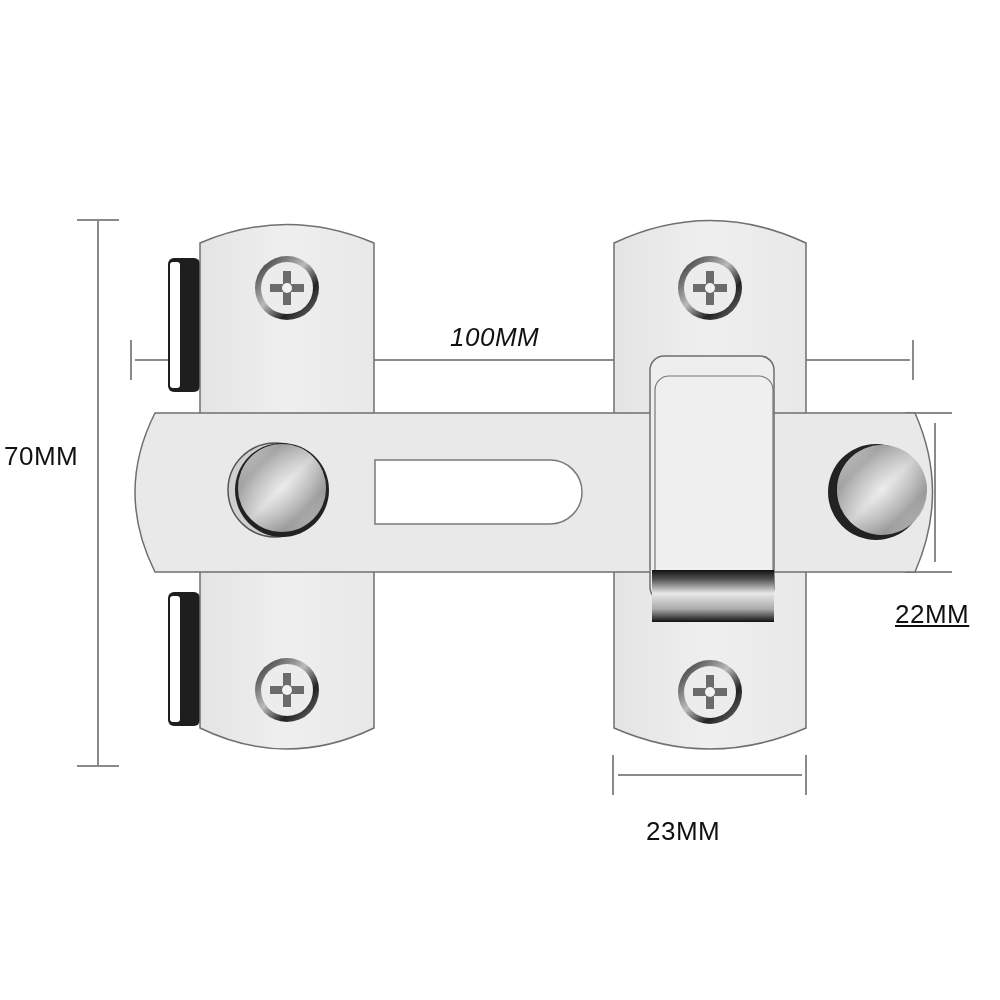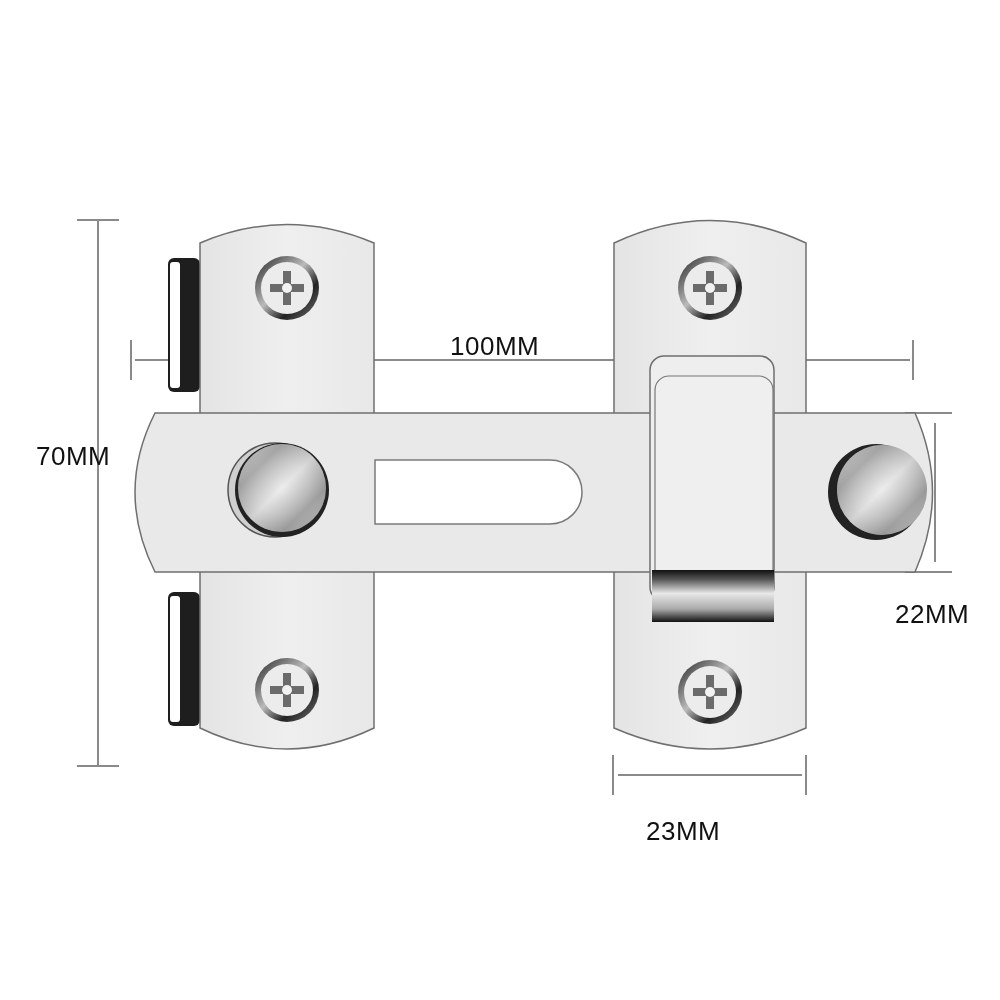--- a/index.html
+++ b/index.html
@@ -122,16 +122,16 @@
     <circle cx="282" cy="488" r="44" fill="url(#brushed)"></circle>
     <circle cx="282" cy="488" r="44" fill="url(#knobGrad)" opacity="0.35"></circle>
   </g>
   <g>
     <circle cx="876" cy="492" r="48" fill="#222"></circle>
     <circle cx="882" cy="490" r="45" fill="url(#brushed)"></circle>
     <circle cx="882" cy="490" r="45" fill="url(#knobGrad)" opacity="0.35"></circle>
   </g>
 </svg>
 
-<div class="dim-label" style="left:4px; top:441px;margin-left:32px;">70MM</div>
-<div class="dim-label" style="left:450px; top:331px;">100MM</div>
-<div class="dim-label" style="left:895px; top:599px;">22MM</div>
+<div class="dim-label" style="left:4px; top:441px;">70MM</div>
+<div class="dim-label" style="left:450px; top:322px;font-style:italic;">100MM</div>
+<div class="dim-label" style="left:895px; top:599px;text-decoration:underline;">22MM</div>
 <div class="dim-label" style="left:646px; top:816px;">23MM</div>
 
 </body></html>

